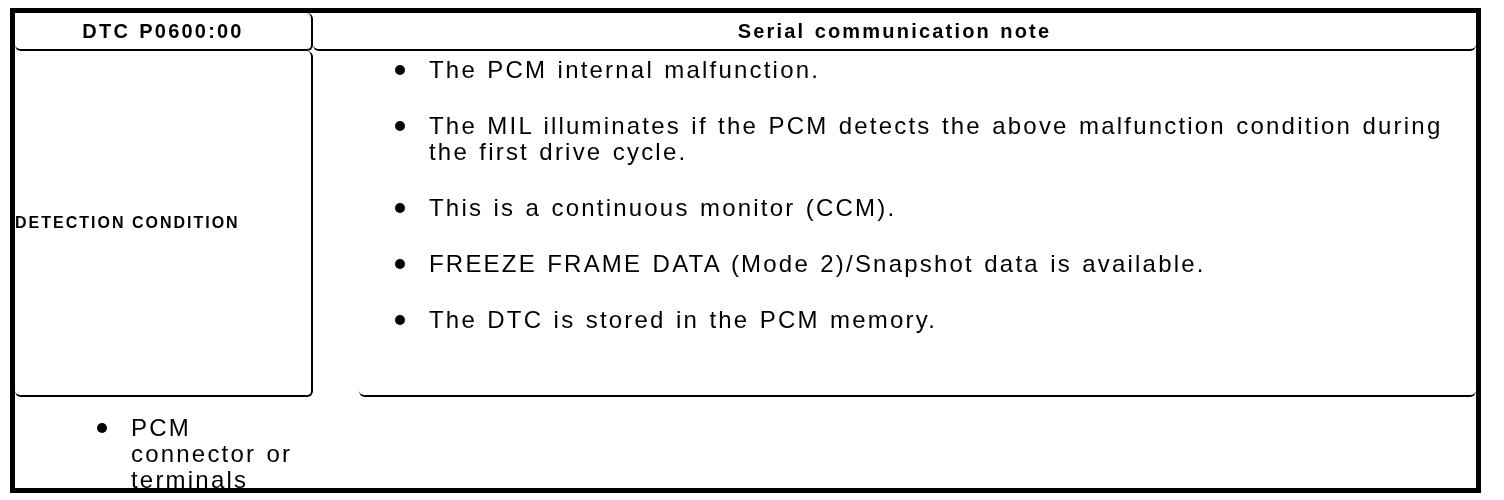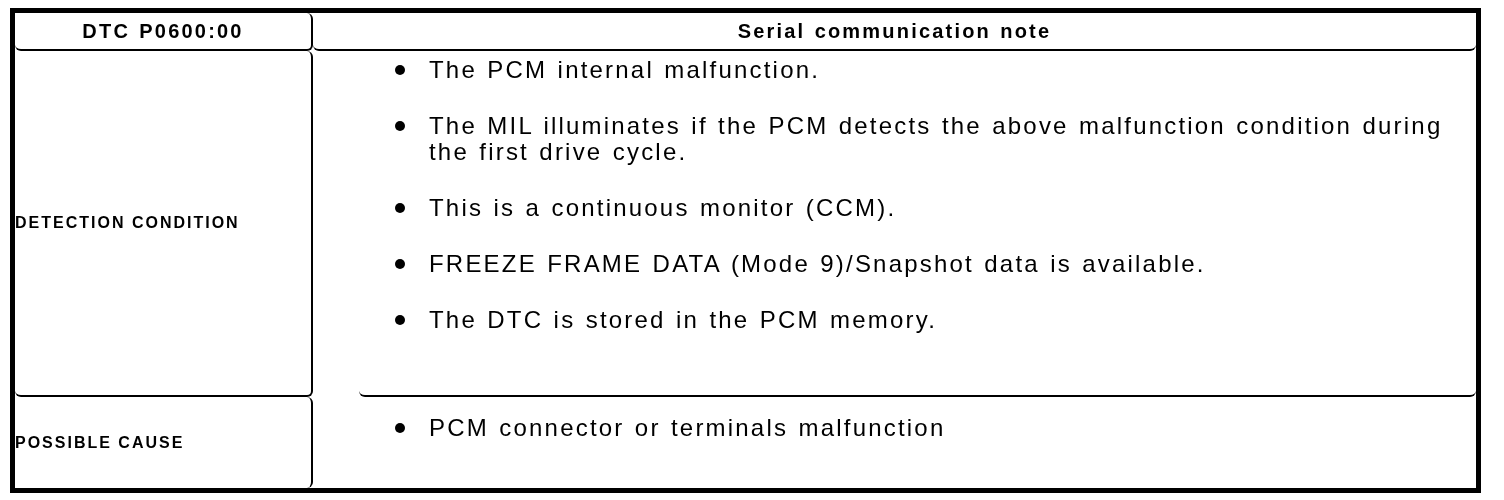--- a/index.html
+++ b/index.html
@@ -91,33 +91,30 @@
       <span class="item-text">The MIL illuminates if the PCM detects the above malfunction condition during the first drive cycle.</span>
     </div>
 
     <div class="item">
       <span class="bullet"></span>
       <span class="item-text">This is a continuous monitor (CCM).</span>
     </div>
 
     <div class="item">
       <span class="bullet"></span>
-      <span class="item-text">FREEZE FRAME DATA (Mode 9)/Snapshot data is available.</span>
+      <span class="item-text">FREEZE FRAME DATA (Mode 2)/Snapshot data is available.</span>
     </div>
 
     <div class="item">
       <span class="bullet"></span>
       <span class="item-text">The DTC is stored in the PCM memory.</span>
     </div>
 
   </div>
 
-  <div class="cell row-label col-left">
-    <span>POSSIBLE CAUSE</span>
-  </div>
   <div class="cell content causes">
 
     <div class="item">
       <span class="bullet"></span>
       <span class="item-text">PCM connector or terminals malfunction</span>
     </div>
 
 
   </div>
 

